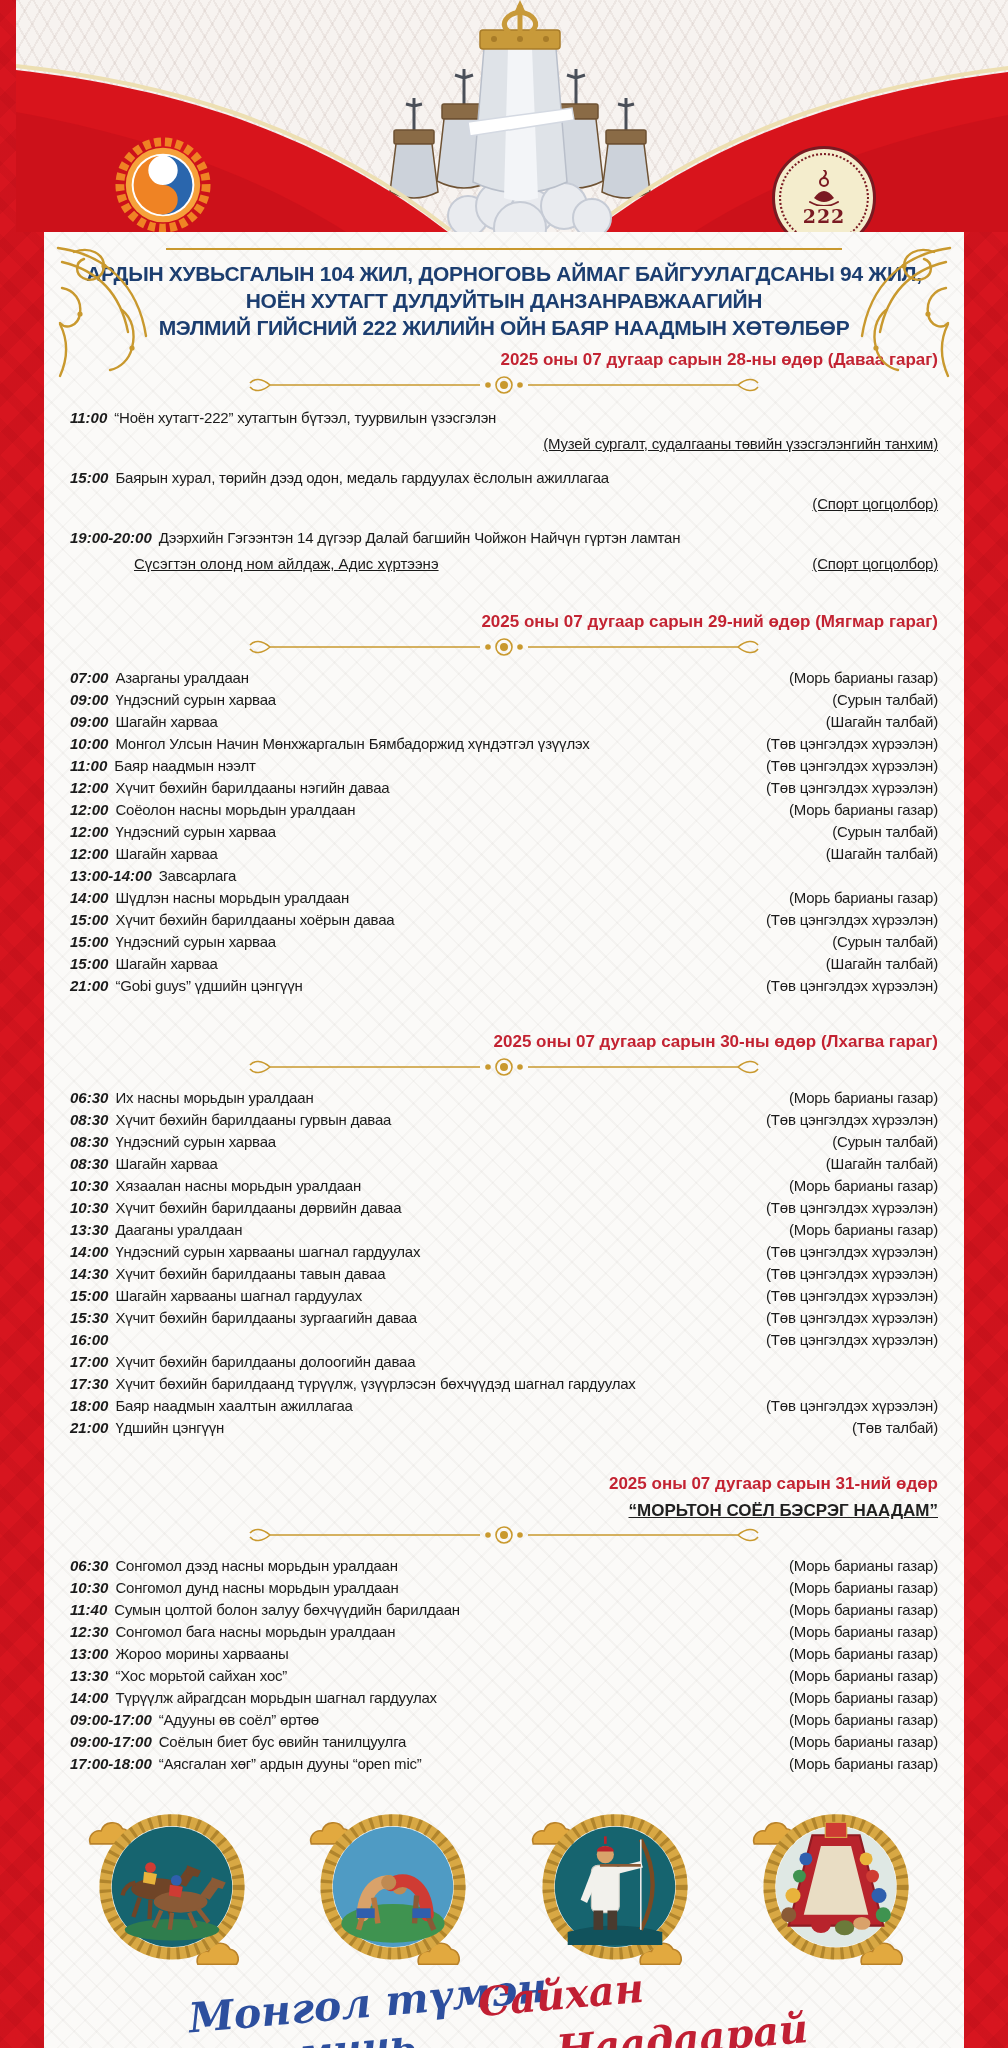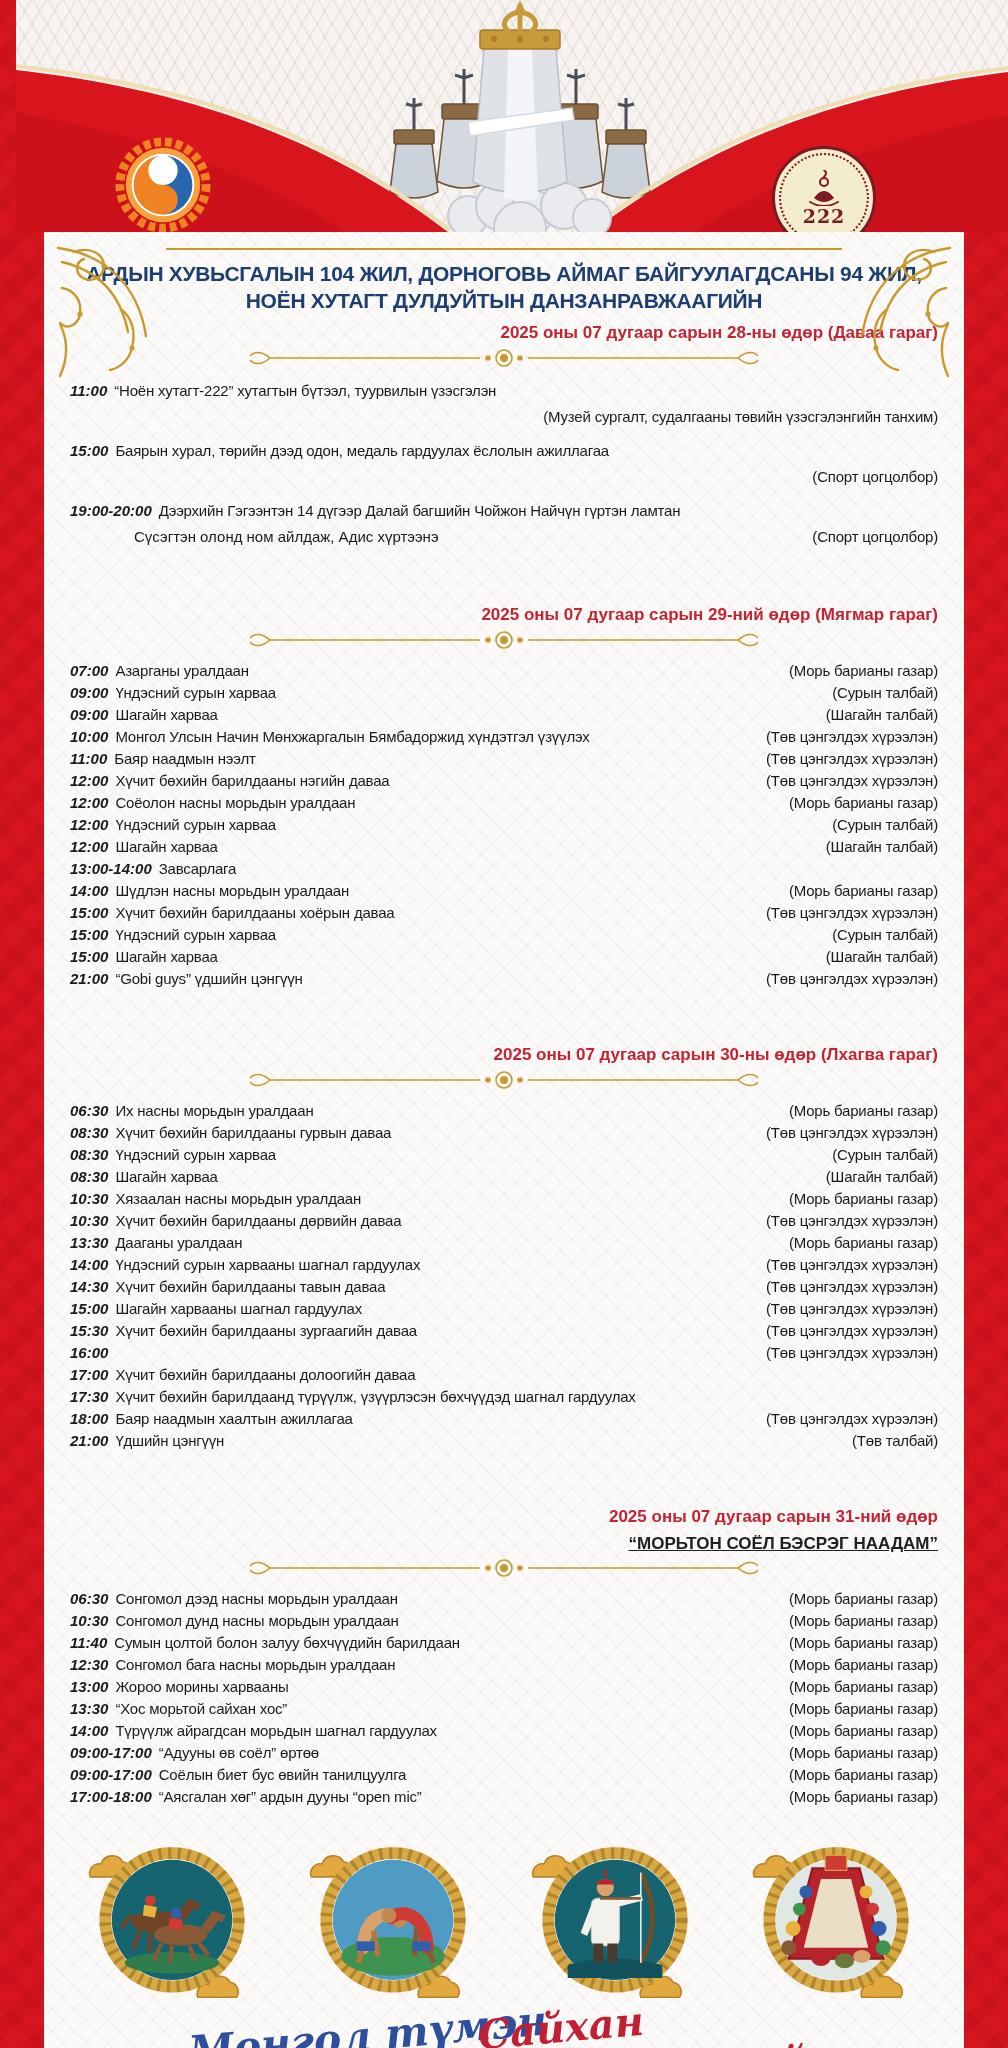--- a/index.html
+++ b/index.html
@@ -31,33 +31,33 @@
     background:#fbfaf8;
     background-image:
       repeating-linear-gradient(45deg, rgba(120,110,100,.05) 0 2px, rgba(0,0,0,0) 2px 16px),
       repeating-linear-gradient(-45deg, rgba(120,110,100,.04) 0 2px, rgba(0,0,0,0) 2px 16px);
     padding:0 26px;box-sizing:border-box;}
   .corner{position:absolute;top:8px;}
   .corner.left{left:8px;}
   .corner.right{right:8px;transform:scaleX(-1);}
   .gold-line{height:2px;background:#c9992e;margin:16px 96px 0;}
   .title{margin-top:10px;text-align:center;color:#1c3e70;font-weight:700;font-size:21px;line-height:27px;letter-spacing:-0.3px;}
-  .day{margin-top:54px;}
+  .day{margin-top:34px;}
   .day.first{margin-top:8px;}
   .day-head{margin:0;text-align:right;color:#c32332;font-weight:700;font-size:17px;line-height:22px;}
   .day-sub{margin:6px 0 0;text-align:right;color:#202020;font-weight:700;font-size:17px;line-height:20px;text-decoration:underline;}
   .divider{text-align:center;margin:3px 0 5px;}
   .rows{font-size:15px;color:#1b1b1b;}
   .row{display:flex;line-height:22px;}
   .t{font-weight:700;margin-right:7px;white-space:nowrap;font-style:italic;}
   .e{letter-spacing:-0.2px;}
   .loc{margin-left:auto;padding-left:12px;white-space:nowrap;letter-spacing:-0.2px;}
   .item2{line-height:26px;margin-bottom:8px;}
   .l1{display:flex;}
-  .l2{display:flex;padding-left:64px;}
+  .l2{display:flex;padding-left:64px;text-decoration:underline;}
   
   .meds{display:flex;justify-content:space-between;margin:28px 2px 0;}
   .med{width:200px;height:172px;}
   .med svg{width:100%;height:100%;}
   .callig{position:relative;height:112px;margin-top:2px;font-family:"DejaVu Serif", serif;font-style:italic;font-weight:700;}
   .callig span{position:absolute;transform:rotate(-5deg);white-space:nowrap;}
   .cb{color:#2d4f9e;}
   .cr{color:#c11f33;}
   .cb1{left:118px;top:2px;font-size:41px;}
   .cb2{left:226px;top:48px;font-size:39px;}
@@ -171,20 +171,21 @@
         <circle cx="28" cy="74" r="2.6"></circle>
         <circle cx="80" cy="108" r="2.6"></circle>
       </g>
   </svg>
 
   <div class="gold-line"></div>
 
   <div class="title">
     <div>АРДЫН ХУВЬСГАЛЫН 104 ЖИЛ, ДОРНОГОВЬ АЙМАГ БАЙГУУЛАГДСАНЫ 94 ЖИЛ,</div>
     <div>НОЁН ХУТАГТ ДУЛДУЙТЫН ДАНЗАНРАВЖААГИЙН</div>
+    <div>МЭЛМИЙ ГИЙСНИЙ 222 ЖИЛИЙН ОЙН БАЯР НААДМЫН ХӨТӨЛБӨР</div>
   </div>
 
   <section class="day first">
     <h2 class="day-head">2025 оны 07 дугаар сарын 28-ны өдөр (Даваа гараг)</h2>
     <div class="divider">
       <svg width="520" height="22" viewBox="0 0 520 22">
           <g stroke="#c9992e" fill="none" stroke-width="1.6">
         <line x1="26" y1="11" x2="236" y2="11"></line>
             <line x1="284" y1="11" x2="494" y2="11"></line>
         <circle cx="260" cy="11" r="8"></circle>

